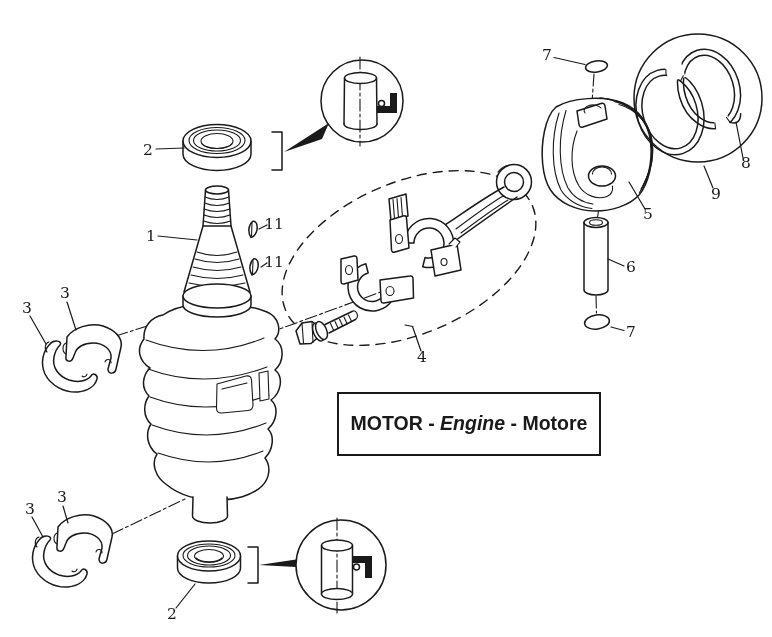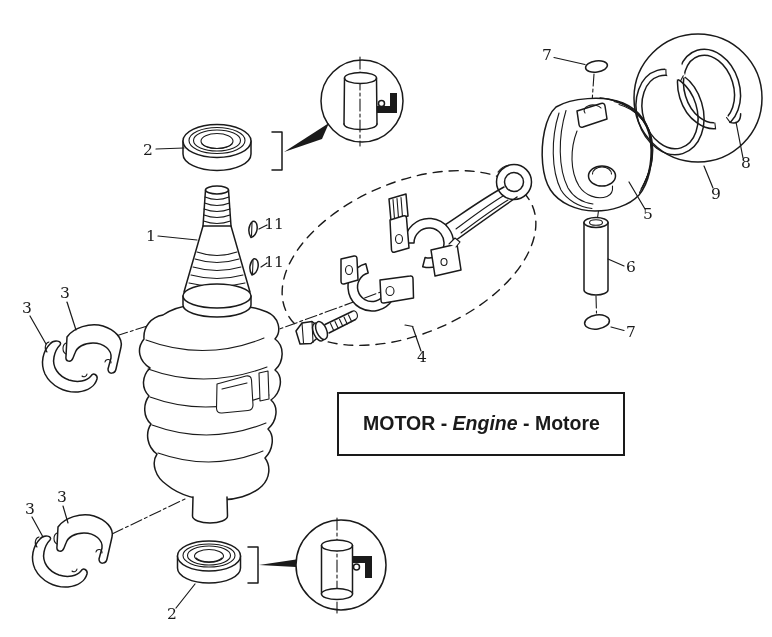--- a/index.html
+++ b/index.html
@@ -12,21 +12,21 @@
   .th{stroke-width:1.1;}
   .fw{fill:#ffffff;}
   .fi{fill:var(--ink);stroke:none;}
   .dd{stroke-dasharray:12 3 3 3;stroke-width:1.1;}
   .dsh{stroke-dasharray:9 7;stroke-width:1.4;}
   .ldr{stroke-width:1.2;}
   .lbl{font-family:"DejaVu Serif",serif;font-size:15.5px;fill:var(--ink);stroke:none;}
   
   #titlebox{position:absolute;left:337px;top:392px;width:260px;height:60px;
     border:2.5px solid var(--ink);background:#fff;display:flex;flex-direction:column;
-    align-items:flex-start;justify-content:center;z-index:5;text-align:center;line-height:1.3;padding-left:24px;}
+    align-items:center;justify-content:center;z-index:5;text-align:center;line-height:1.3;}
   #titlebox .l1,#titlebox .l2{font-weight:bold;font-size:19.5px;color:var(--ink);white-space:pre;}
   #titlebox .it{font-style:italic;}
 </style>
 </head>
 <body>
 
 <div id="stage">
 
   <svg width="772" height="637" viewBox="0 0 772 637">
 

